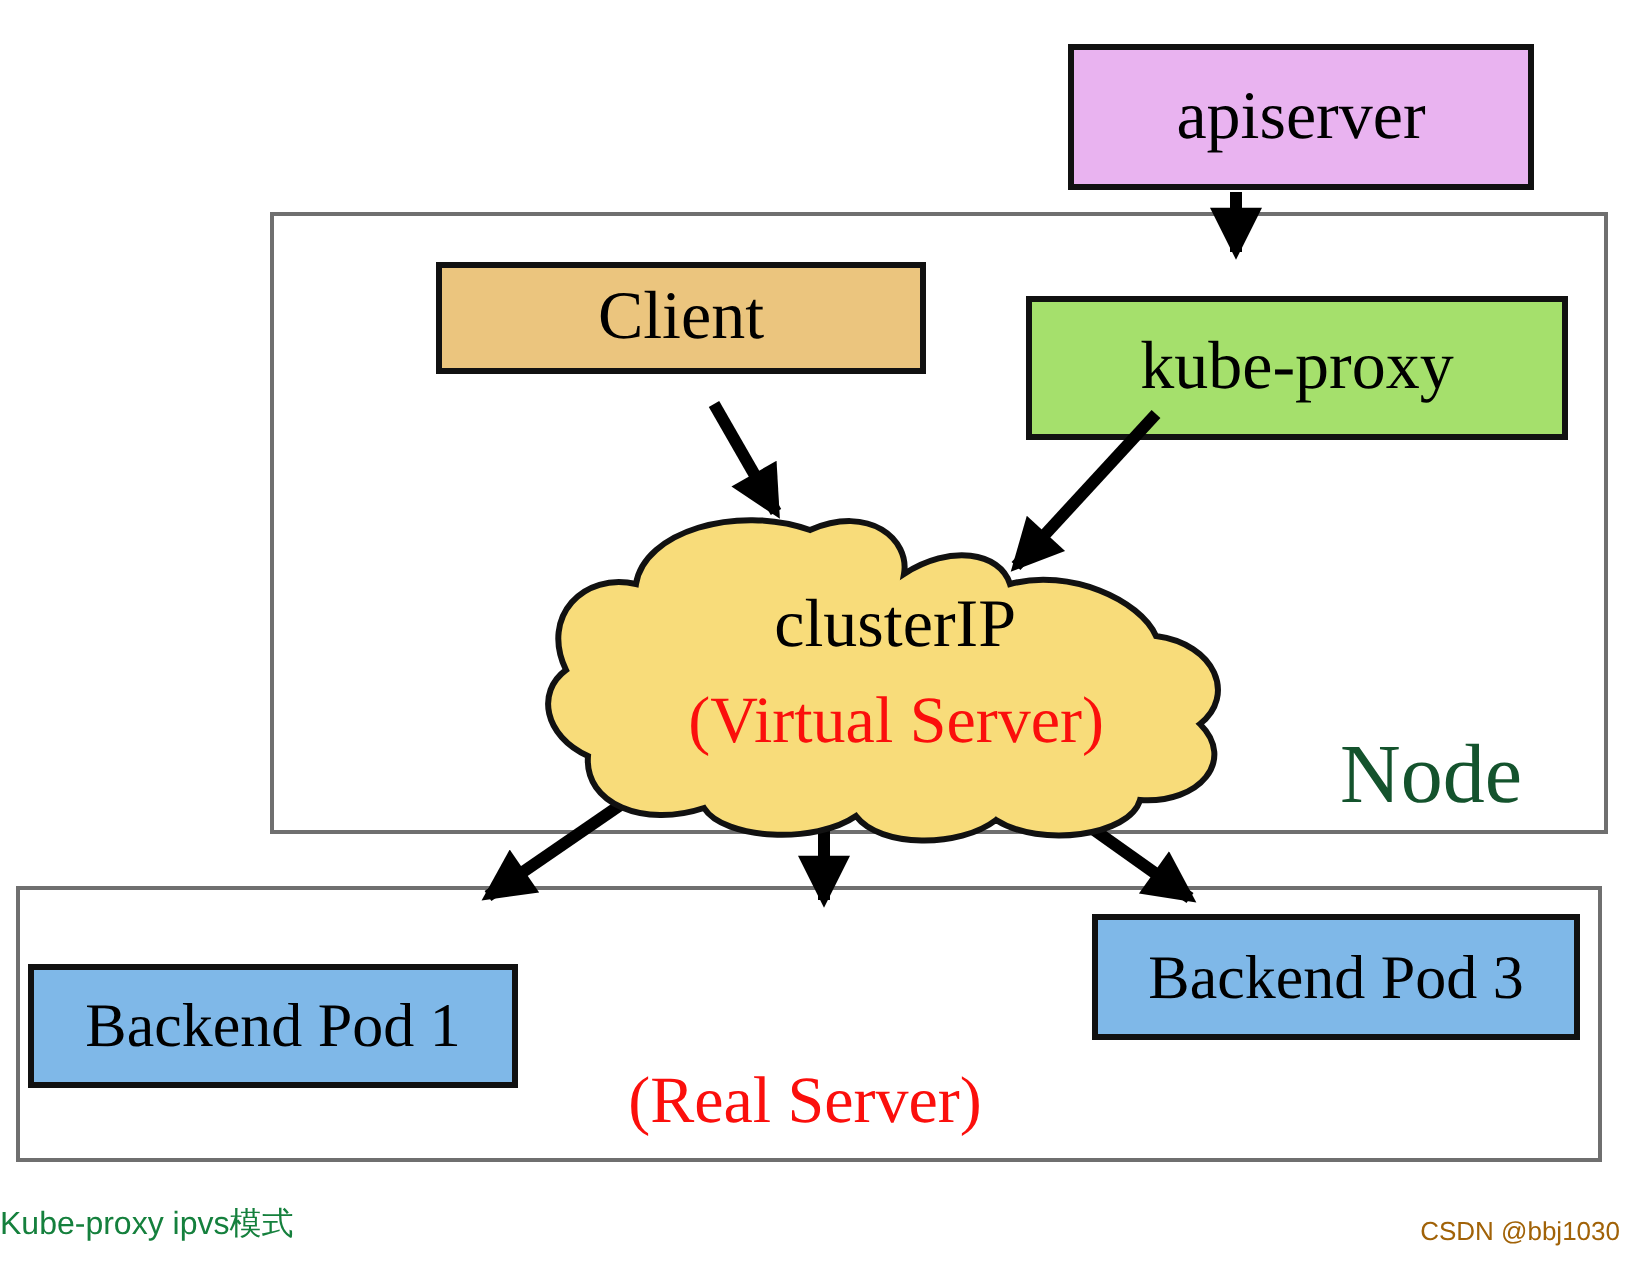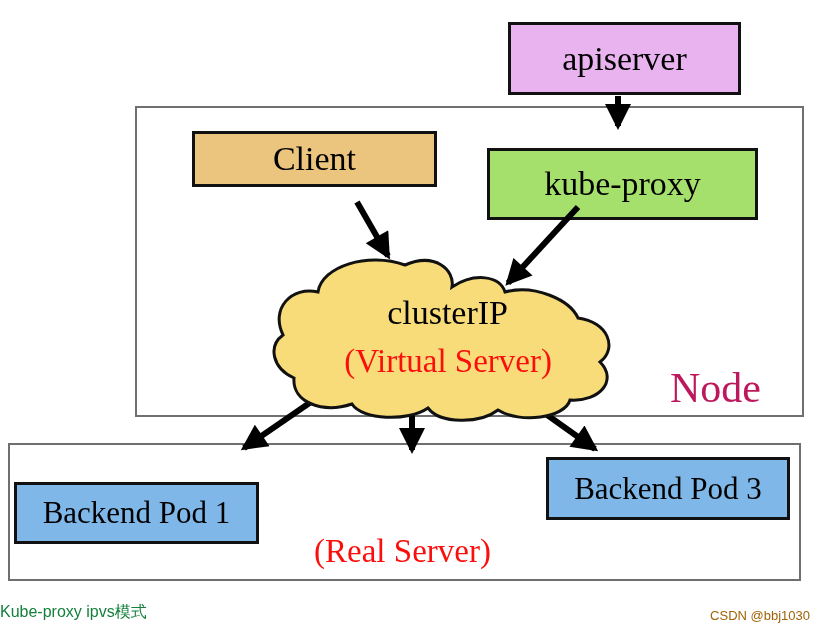--- a/index.html
+++ b/index.html
@@ -31,20 +31,21 @@
   .node-box {
     position: absolute;
     border: 3px solid #111111;
     box-sizing: border-box;
     display: flex;
     align-items: center;
     justify-content: center;
     font-size: 34px;
     color: #000000;
     z-index: 1;
+    margin-left: 26px;
   }
   #apiserver-box { left: 508px; top: 22px;  width: 233px; height: 73px; background: var(--apiserver-fill, #e9b3f0); }
   #client-box    { left: 192px; top: 131px; width: 245px; height: 56px; background: var(--client-fill, #ebc57e); }
   #kubeproxy-box { left: 487px; top: 148px; width: 271px; height: 72px; background: var(--kube-proxy-fill, #a5e06c); }
   .pod-box {
     position: absolute;
     top: 457px;
     height: 63px;
     background: var(--pod-fill, #7fb8e8);
     border: 3px solid #111111;
@@ -81,21 +82,21 @@
     z-index: 3;
     text-align: right;
     line-height: 38px;
   }
   #clusterip-label { left: 278px; top: 294px; width: 230px; font-size: 34px; color: #000000; }
   #virtual-server-label { left: 292px; top: 342px; width: 260px; font-size: 33px; color: var(--highlight-red, #ff0000); }
 
   
   #node-label {
     left: 648px; top: 364px; width: 135px; height: 48px;
-    font-size: 42px; color: #be185d; text-align: center; line-height: 48px;
+    font-size: 42px; color: #14532d; text-align: center; line-height: 48px;
     z-index: 1;
   }
   #real-server-label {
     left: 250px; top: 533px; width: 305px;
     font-size: 33px; color: var(--highlight-red, #ff0000);
     text-align: center; z-index: 1;
   }
 
   
   .footer-text { font-family: "Liberation Sans", "DejaVu Sans", sans-serif; }

